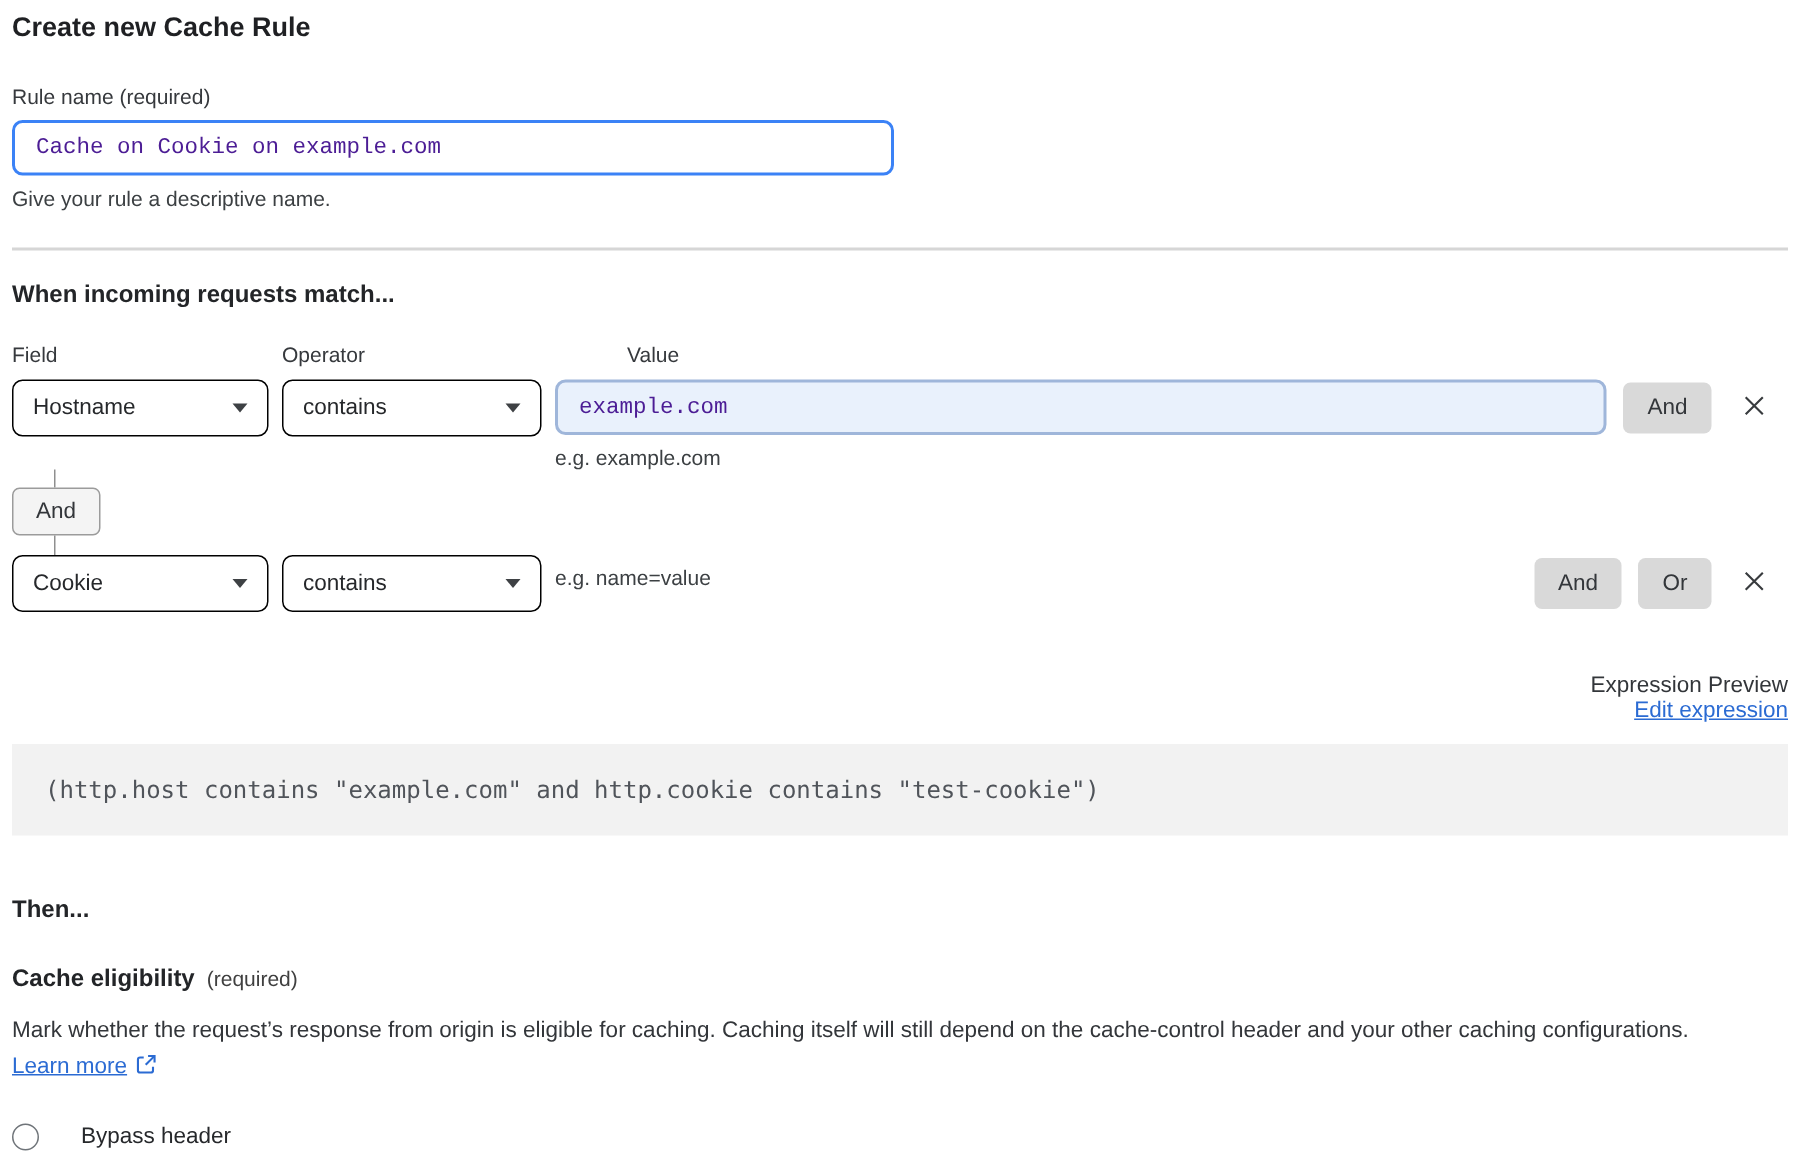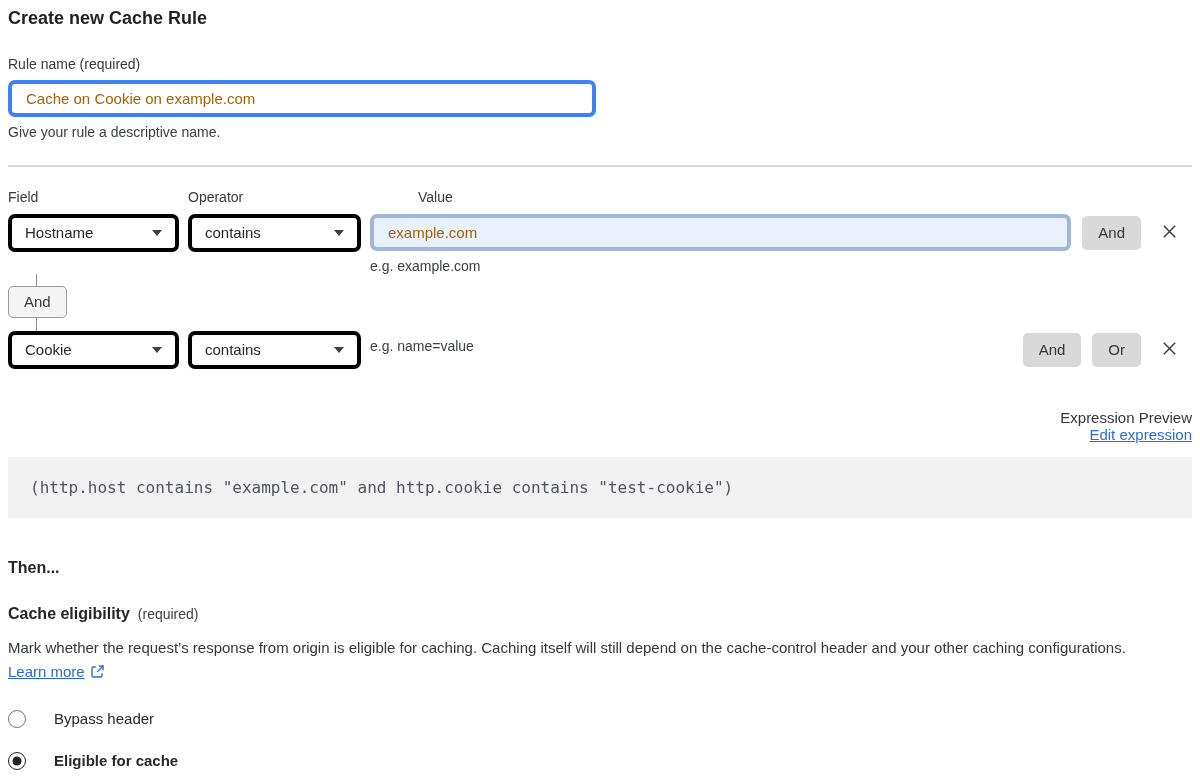--- a/index.html
+++ b/index.html
@@ -15,42 +15,42 @@
 
   .page-title {
     font-size: 18px; font-weight: 700; color: #1f2023;
     margin: 2px 0 26px 0; line-height: 1.2;
   }
 
   .field-label { font-size: 14px; color: #36393d; margin-bottom: 8px; }
 
   .text-input {
     box-sizing: border-box;
-    height: 37px; border: 4px solid #3b82f6; border-radius: 7px;
-    background: #fff; font-family: Liberation Sans, sans-serif;
-    font-size: 15px; color: #a16207; padding: 0 14px; outline: none;
+    height: 37px; border: 2px solid #3b82f6; border-radius: 7px;
+    background: #fff; font-family: Liberation Mono, monospace;
+    font-size: 15px; color: #4c1d95; padding: 0 14px; outline: none;
   }
   .rule-name-input { width: 588px; display: block; }
 
   .help-text { font-size: 14px; color: #3c4043; margin-top: 7px; }
 
   .divider { height: 2px; background: #d6d6d6; border: none; margin: 25px 0 0 0; }
 
   .section-heading { font-size: 16px; font-weight: 700; color: #232528; margin: 21px 0 0 0; }
 
   .col-labels { display: flex; margin-top: 22px; font-size: 14px; color: #36393d; }
   .col-field-w { width: 180px; }
   .col-op-w { width: 182px; }
   .col-val-w { flex: 1; margin-left: 48px; }
 
   .match-row { display: flex; align-items: flex-start; margin-top: 9px; margin-right: 12px; }
 
   .select {
     box-sizing: border-box; width: 171px; height: 38px; margin-right: 9px;
-    border: 4px solid #000000; border-radius: 7px; background: #fff;
+    border: 1px solid #000000; border-radius: 7px; background: #fff;
     display: flex; align-items: center; justify-content: space-between;
     padding: 0 13px; font-size: 15px; color: #26282b; cursor: pointer;
     flex: 0 0 auto;
   }
   .select.operator { width: 173px; }
   .caret {
     width: 0; height: 0; margin-left: 8px;
     border-left: 5px solid transparent; border-right: 5px solid transparent;
     border-top: 6px solid #3e4144;
   }
@@ -131,20 +131,21 @@
   <h1 class="page-title">Create new Cache Rule</h1>
 
   <div>
     <div class="field-label">Rule name (required)</div>
     <input class="text-input rule-name-input" type="text" value="Cache on Cookie on example.com" style="">
     <div class="help-text">Give your rule a descriptive name.</div>
   </div>
 
   <hr class="divider">
 
+  <div class="section-heading">When incoming requests match...</div>
 
   <div class="col-labels">
     <div class="col-field-w">Field</div>
     <div class="col-op-w">Operator</div>
     <div class="col-val-w">Value</div>
   </div>
 
   <div class="match-row">
     <div class="select">
       <span>Hostname</span>

